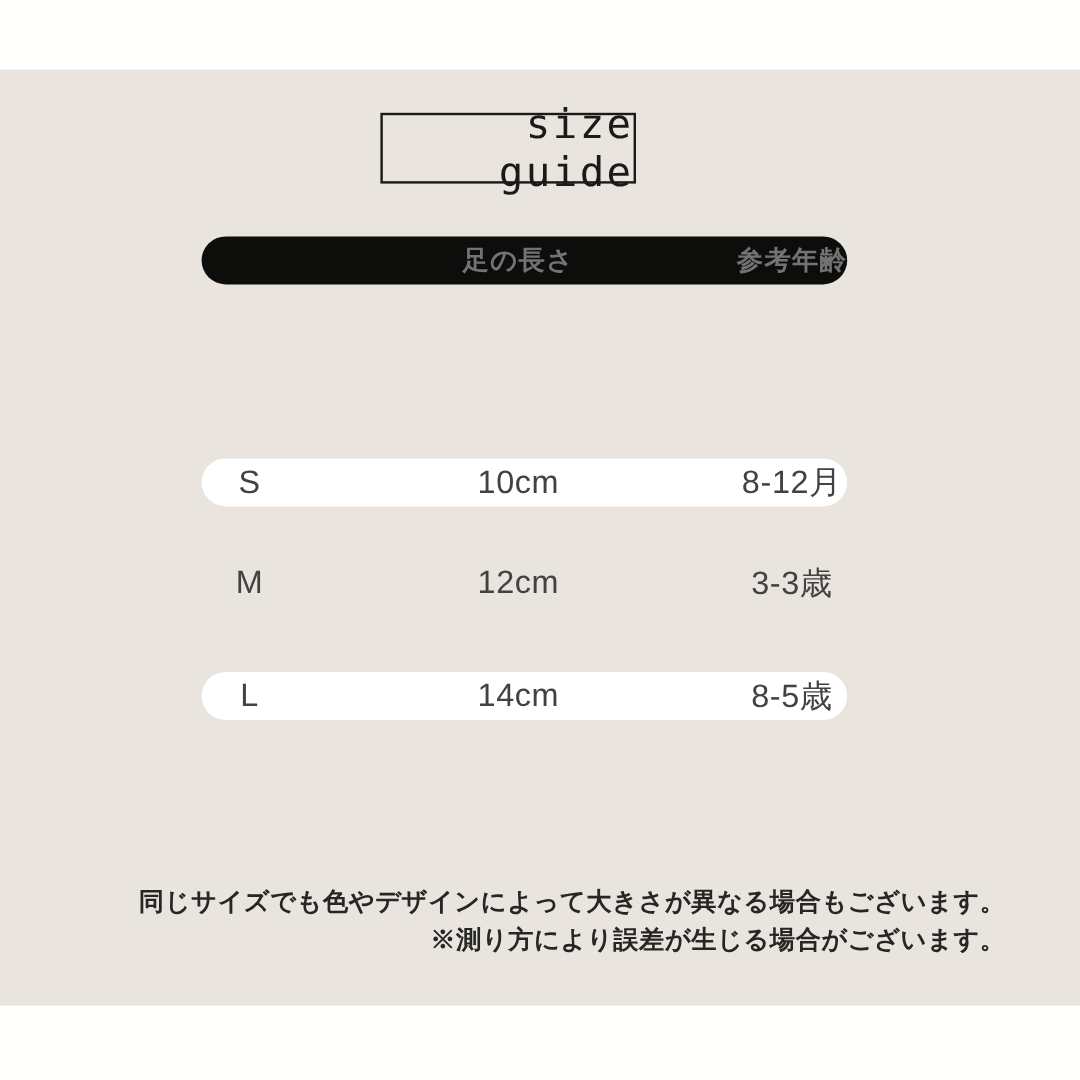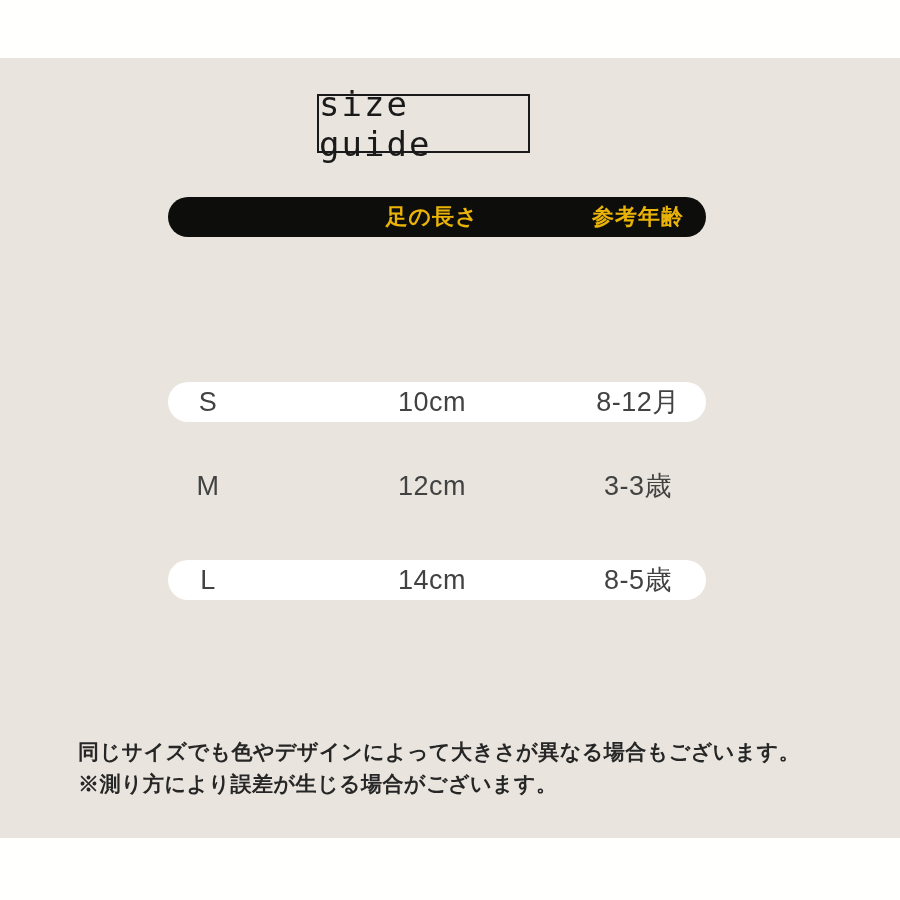--- a/index.html
+++ b/index.html
@@ -15,20 +15,21 @@
     background:#ffffff;
     font-family:"Liberation Sans", sans-serif;
   }
   .canvas{
     position:relative;
     width:900px;
     height:900px;
     background:var(--frame,#fffffe);
     overflow:hidden;
     margin:0 auto;
+    text-align:right;
   }
   .beige-band{
     position:absolute;
     left:0; top:58px;
     width:900px; height:780px;
     background:var(--background,#e9e5de);
   }
   .title-box{
     position:absolute;
     left:317px; top:94px;
@@ -60,28 +61,28 @@
     position:absolute;
     top:50%;
     transform:translate(-50%,-50%);
     white-space:nowrap;
     font-size:27px;
     color:var(--row-text,#424242);
     letter-spacing:0.5px;
   }
   .row .cell.c-size{ left:40px; }
   .row .cell.c-length{ left:264px; }
-  .row .cell.c-age{ left:470px; }
+  .row .cell.c-age{ left:492px; }
   .header-row{
     top:197px;
     background:var(--header-bar,#0d0d0b);
     border-radius:20px;
   }
   .header-row .cell{
-    color:#eab308;
+    color:#737373;
     font-size:22px;
     font-weight:600;
     letter-spacing:1px;
   }
   .band{
     background:var(--highlight-row,#ffffff);
     border-radius:20px;
   }
   .r-xs{ top:287px; }
   .r-s { top:382px; }

